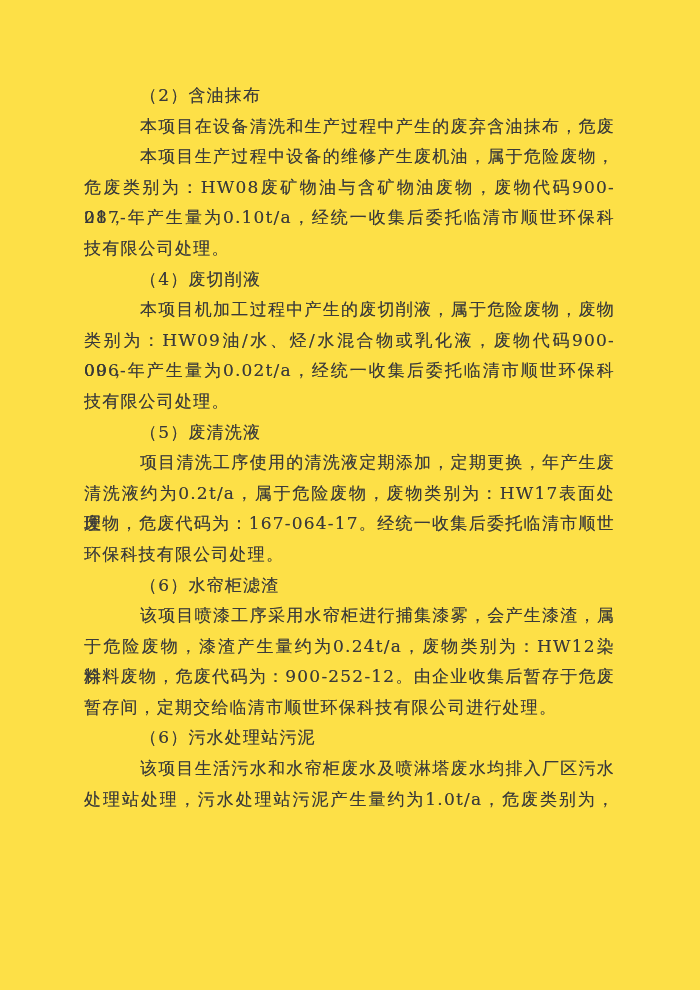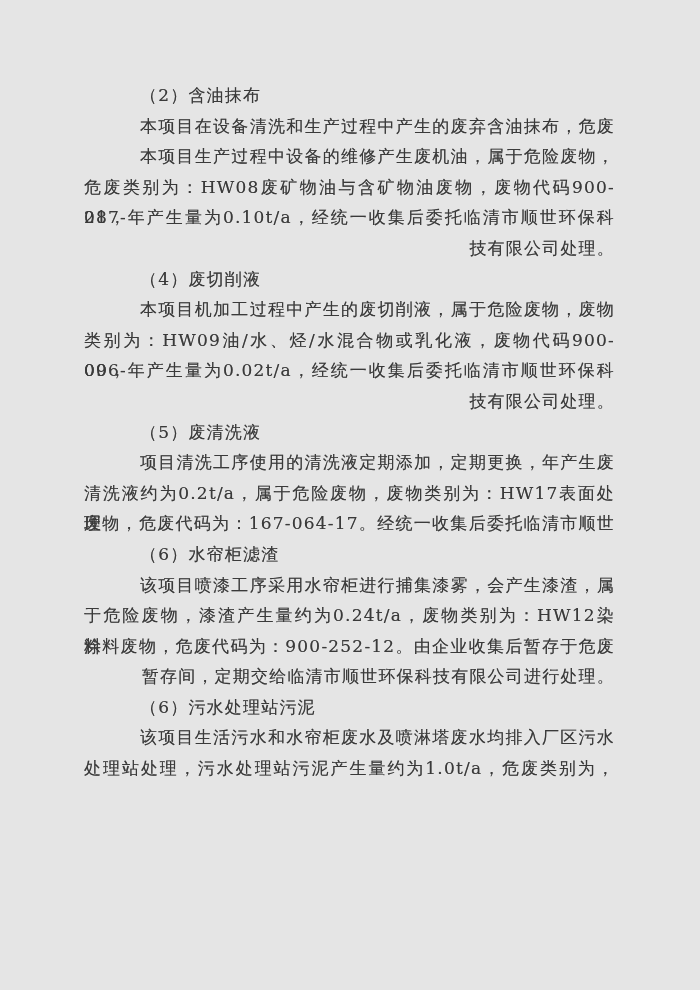--- a/index.html
+++ b/index.html
@@ -23,55 +23,55 @@
     width: 531px;
     color: #3a3a3a;
   }
   .line {
     height: 30.6px;
     line-height: 30.6px;
     font-size: 17px;
     letter-spacing: 1.2px;
     text-shadow: 0 0 0.6px rgba(58, 58, 58, 0.55);
     overflow: visible;
-    text-align: right;
   }
   .line.fill {
     text-align: justify;
     text-align-last: justify;
   }
   .line.indent {
     text-indent: 56px;
   }
   .line.heading {
     text-indent: 56px;
     text-align: left;
     text-align-last: left;
   }
 </style>
 </head>
 <body>
 
-<div class="page" style="background: #e5e5e5;">
+<div class="page" style="background: #fde047;">
   <main class="content" id="doc" style="color: rgb(58, 58, 58);">
       <div class="line heading">（2）含油抹布</div>
       <div class="line fill indent">本项目在设备清洗和生产过程中产生的废弃含油抹布，危废</div>
       <div class="line fill indent">本项目生产过程中设备的维修产生废机油，属于危险废物，</div>
       <div class="line fill">危废类别为：HW08废矿物油与含矿物油废物，废物代码900-217-</div>
       <div class="line fill">08，年产生量为0.10t/a，经统一收集后委托临清市顺世环保科</div>
       <div class="line">技有限公司处理。</div>
       <div class="line heading">（4）废切削液</div>
       <div class="line fill indent">本项目机加工过程中产生的废切削液，属于危险废物，废物</div>
       <div class="line fill">类别为：HW09油/水、烃/水混合物或乳化液，废物代码900-006-</div>
       <div class="line fill">09，年产生量为0.02t/a，经统一收集后委托临清市顺世环保科</div>
       <div class="line">技有限公司处理。</div>
       <div class="line heading">（5）废清洗液</div>
       <div class="line fill indent">项目清洗工序使用的清洗液定期添加，定期更换，年产生废</div>
       <div class="line fill">清洗液约为0.2t/a，属于危险废物，废物类别为：HW17表面处理</div>
       <div class="line fill">废物，危废代码为：167-064-17。经统一收集后委托临清市顺世</div>
+      <div class="line">环保科技有限公司处理。</div>
       <div class="line heading">（6）水帘柜滤渣</div>
       <div class="line fill indent">该项目喷漆工序采用水帘柜进行捕集漆雾，会产生漆渣，属</div>
       <div class="line fill">于危险废物，漆渣产生量约为0.24t/a，废物类别为：HW12染料、</div>
       <div class="line fill">涂料废物，危废代码为：900-252-12。由企业收集后暂存于危废</div>
       <div class="line">暂存间，定期交给临清市顺世环保科技有限公司进行处理。</div>
       <div class="line heading">（6）污水处理站污泥</div>
       <div class="line fill indent">该项目生活污水和水帘柜废水及喷淋塔废水均排入厂区污水</div>
       <div class="line fill">处理站处理，污水处理站污泥产生量约为1.0t/a，危废类别为，</div>
     </main>
 </div>

